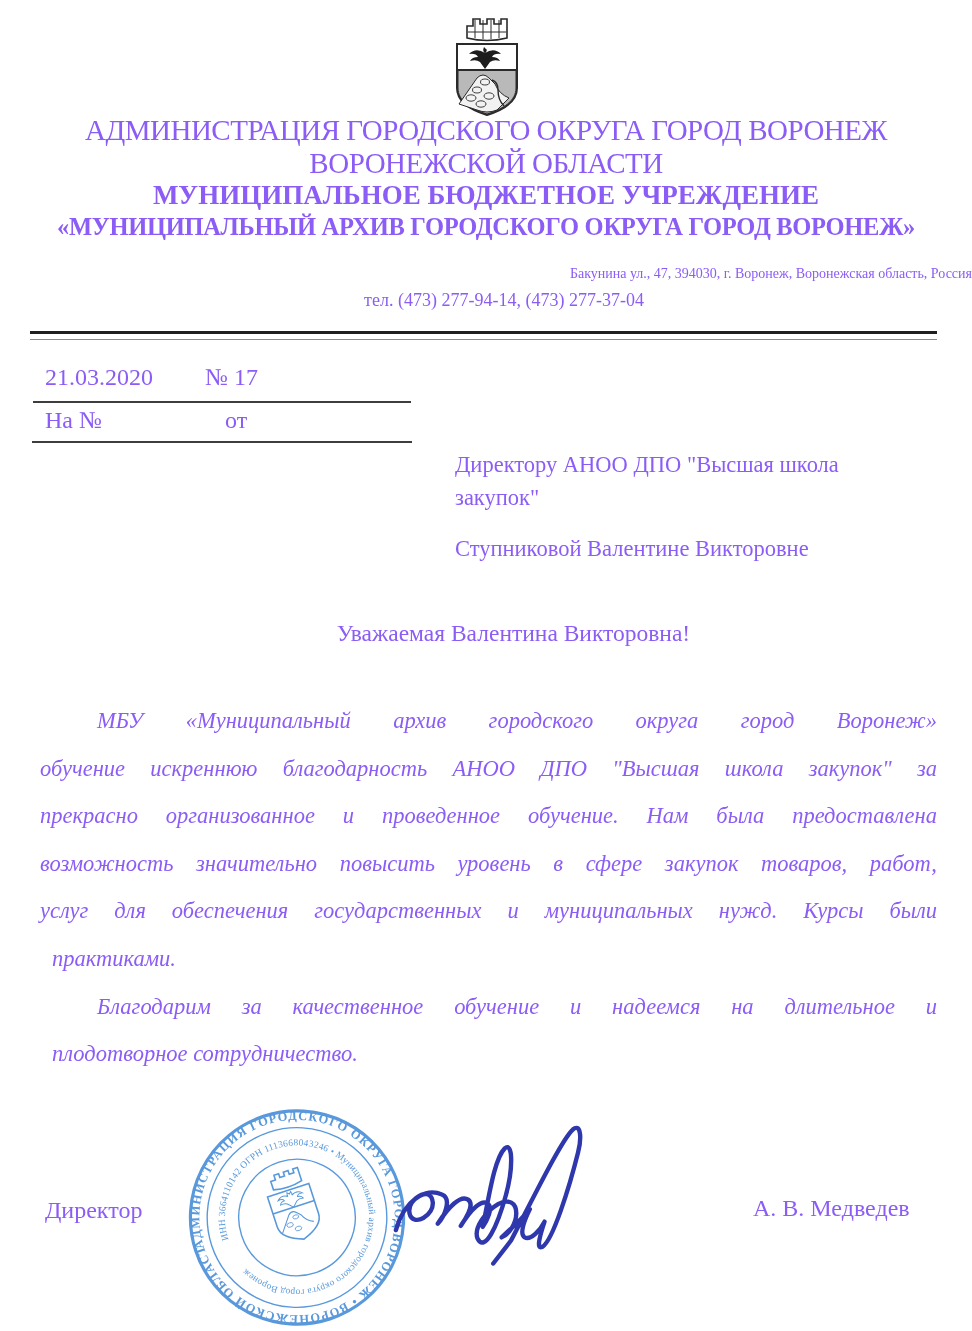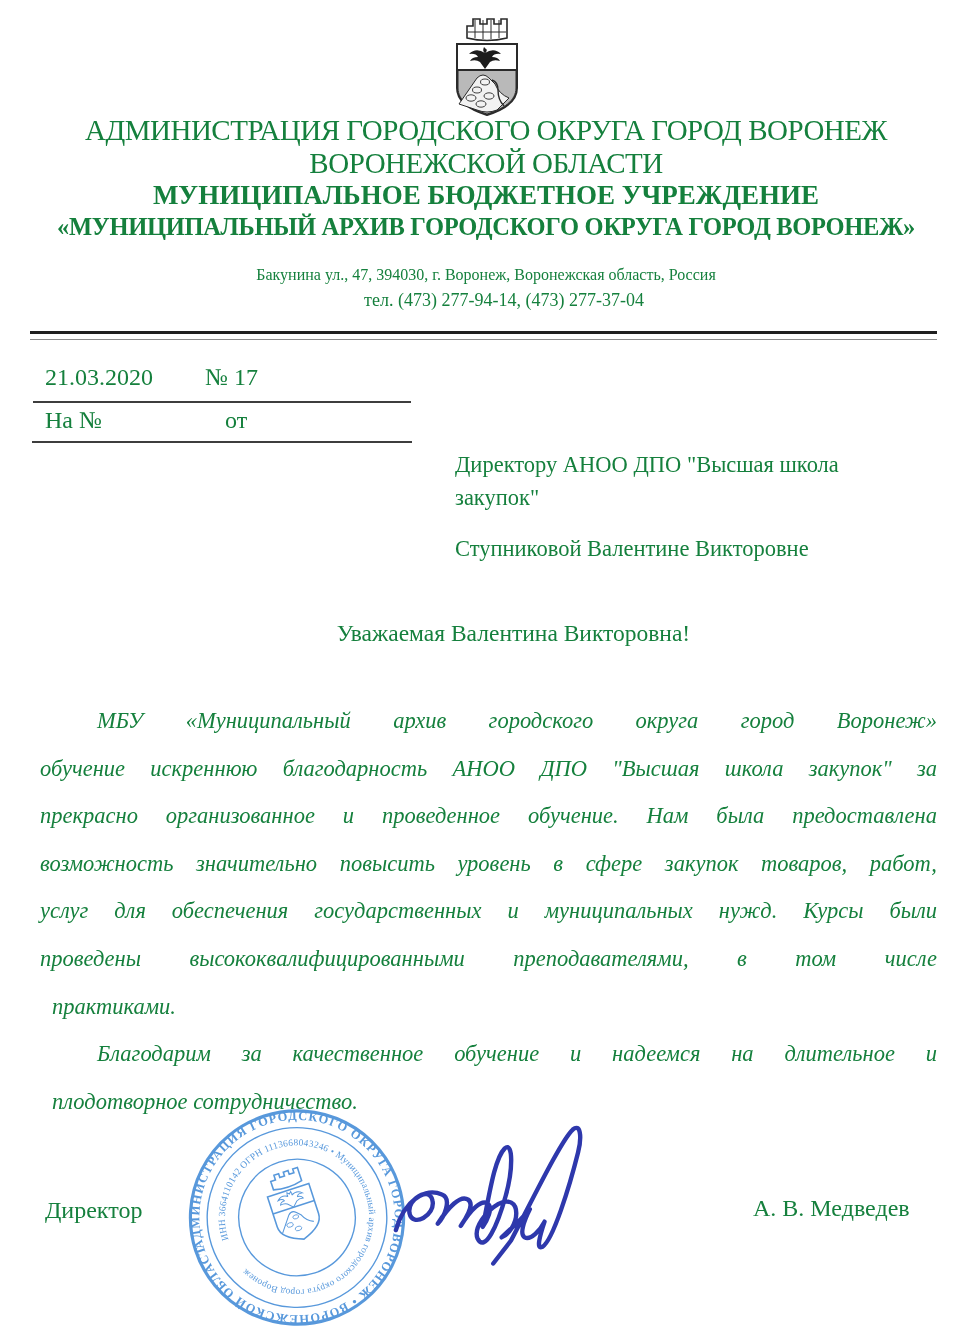--- a/index.html
+++ b/index.html
@@ -1,28 +1,28 @@
 <!DOCTYPE html>
 <html lang="ru"><head>
 <meta charset="utf-8">
 <style>
   html,body{margin:0;padding:0;background:#e8e8e8;}
   .page{
     position:relative;width:972px;height:1331px;margin:0 auto;
     background:#ffffff;overflow:hidden;
     font-family:"Liberation Serif","DejaVu Serif",serif;
-    color:#15803d;
+    color:#8b5cf6;
   }
   .abs{position:absolute;}
   .center{left:0;right:0;text-align:center;}
   .h1{top:114px;font-size:29px;letter-spacing:-0.5px;}
   .h2{top:147px;font-size:29px;letter-spacing:-0.5px;}
   .h3{top:180px;font-size:27px;font-weight:bold;}
   .h4{top:213px;font-size:24.5px;font-weight:bold;letter-spacing:-0.3px;}
-  .addr1{top:266px;font-size:16px;}
+  .addr1{top:266px;font-size:14px;text-align:right;}
   .addr2{top:290px;font-size:18px;padding-left:36px;}
   .rule{top:331px;left:30px;width:907px;height:5px;
         border-top:3px solid #1f1f1f;border-bottom:1px solid #8a8a8a;}
   .ref{font-size:24px;}
   .ref-date{left:45px;top:364px;}
   .ref-num{left:205px;top:364px;}
   .uline1{left:33px;top:401px;width:378px;border-top:2px solid #3d3d3d;height:0;}
   .ref-na{left:45px;top:407px;}
   .ref-ot{left:225px;top:407px;}
   .uline2{left:32px;top:441px;width:380px;border-top:2px solid #3d3d3d;height:0;}
@@ -95,21 +95,20 @@
   <div class="abs recipient-name">Ступниковой Валентине Викторовне</div>
 
   <div class="abs center salutation">Уважаемая Валентина Викторовна!</div>
 
   <div class="abs body-block">
     <div class="bline indent">МБУ «Муниципальный архив городского округа город Воронеж»</div>
     <div class="bline">обучение искреннюю благодарность АНОО ДПО "Высшая школа закупок" за</div>
     <div class="bline">прекрасно организованное и проведенное обучение. Нам была предоставлена</div>
     <div class="bline">возможность значительно повысить уровень в сфере закупок товаров, работ,</div>
     <div class="bline">услуг для обеспечения государственных и муниципальных нужд. Курсы были</div>
-    <div class="bline">проведены высококвалифицированными преподавателями, в том числе</div>
     <div class="bline end">практиками.</div>
     <div class="bline indent">Благодарим за качественное обучение и надеемся на длительное и</div>
     <div class="bline end">плодотворное сотрудничество.</div>
   </div>
 
   <div class="abs sig-title">Директор</div>
   <div class="abs sig-name">А. В. Медведев</div>
 
   <svg class="abs stamp" width="234" height="227" viewBox="0 0 230 230">
     <defs>

